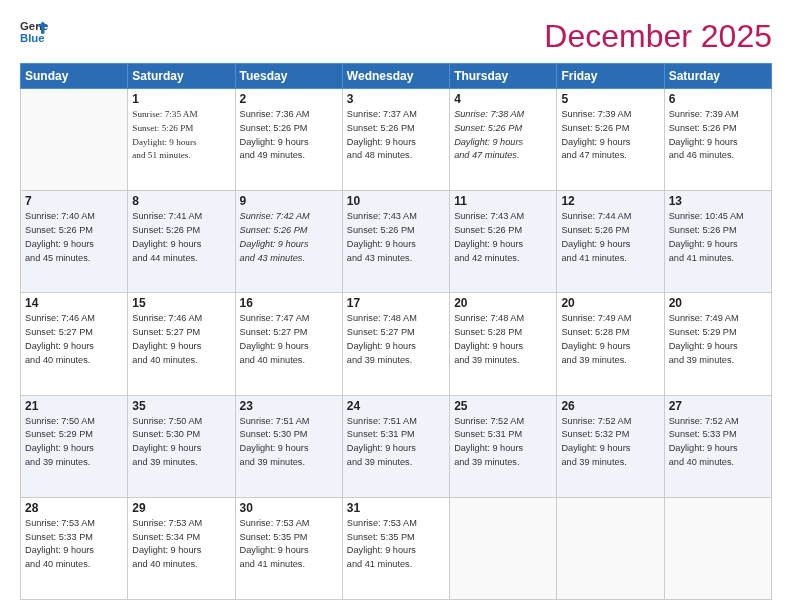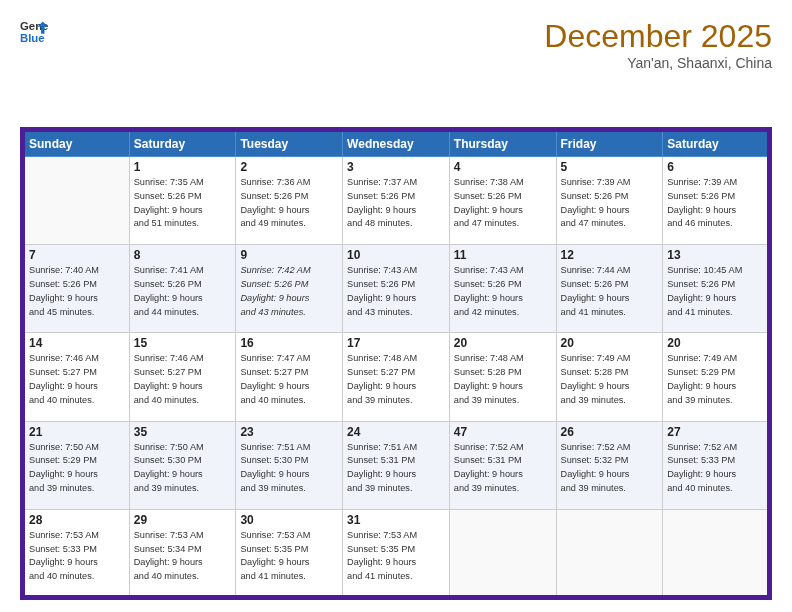--- a/index.html
+++ b/index.html
@@ -31,33 +31,32 @@
     .logo-icon {
       width: 28px;
       height: 28px;
     }
     .title-block {
       text-align: right;
     }
     .month-title {
       font-size: 32px;
       font-weight: normal;
-      color: #a16207;
+      color: #be185d;
     }
     .location {
       font-size: 14px;
       color: #555;
     }
     .calendar {
       flex: 1;
-      border: 5px solid #4c1d95;
+      border: 1px solid #4c1d95;
       border-collapse: collapse;
       width: 100%;
       table-layout: fixed;
-      margin-top: 48px;
     }
     .calendar th {
       background: #2a6db5;
       color: #fff;
       font-size: 12px;
       font-weight: bold;
       padding: 5px 4px;
       text-align: left;
       border: 1px solid #4a8fd5;
     }
@@ -95,63 +94,62 @@
   <div class="header">
     <div class="logo">
       <svg class="logo-icon" viewBox="0 0 32 32">
         <text x="0" y="14" font-size="13" font-weight="bold" fill="#333">General</text>
         <text x="0" y="27" font-size="13" font-weight="bold" fill="#1a6fc4">Blue</text>
         <polygon points="26,4 32,10 28,10 28,18 24,18 24,10 20,10" fill="#1a6fc4"></polygon>
       </svg>
     </div>
     <div class="title-block">
       <div class="month-title">December 2025</div>
-      <div class="location">Yan'an, Shaanxi, China</div>
     </div>
   </div>
 
   <table class="calendar">
     <thead>
       <tr>
       <th>Sunday</th>
           <th>Saturday</th>
           <th>Tuesday</th>
           <th>Wednesday</th>
           <th>Thursday</th>
           <th>Friday</th>
           <th>Saturday</th>
         </tr>
     </thead>
     <tbody id="calendar-body">
     <tr>
           <td class="empty"></td>
           <td>
             <span class="day-num">1</span>
-            <div class="day-info" style="white-space: pre-line;">Sunrise: 7:35 AM
+            <div class="day-info" style="white-space: pre-line; font-family: Liberation Serif, serif;">Sunrise: 7:35 AM
 Sunset: 5:26 PM
 Daylight: 9 hours
 and 51 minutes.</div>
           </td>
           <td>
             <span class="day-num">2</span>
             <div class="day-info" style="white-space: pre-line;">Sunrise: 7:36 AM
 Sunset: 5:26 PM
 Daylight: 9 hours
 and 49 minutes.</div>
           </td>
           <td>
             <span class="day-num">3</span>
             <div class="day-info" style="white-space: pre-line;">Sunrise: 7:37 AM
 Sunset: 5:26 PM
 Daylight: 9 hours
 and 48 minutes.</div>
           </td>
           <td>
             <span class="day-num">4</span>
-            <div class="day-info" style="white-space: pre-line;">Sunrise: 7:38 AM
+            <div class="day-info" style="white-space: pre-line; font-style: italic;">Sunrise: 7:38 AM
 Sunset: 5:26 PM
 Daylight: 9 hours
 and 47 minutes.</div>
           </td>
           <td>
             <span class="day-num">5</span>
             <div class="day-info" style="white-space: pre-line;">Sunrise: 7:39 AM
 Sunset: 5:26 PM
 Daylight: 9 hours
 and 47 minutes.</div>
@@ -289,21 +287,21 @@
 and 39 minutes.</div>
           </td>
           <td>
             <span class="day-num">24</span>
             <div class="day-info" style="white-space: pre-line;">Sunrise: 7:51 AM
 Sunset: 5:31 PM
 Daylight: 9 hours
 and 39 minutes.</div>
           </td>
           <td>
-            <span class="day-num">47</span>
+            <span class="day-num">25</span>
             <div class="day-info" style="white-space: pre-line;">Sunrise: 7:52 AM
 Sunset: 5:31 PM
 Daylight: 9 hours
 and 39 minutes.</div>
           </td>
           <td>
             <span class="day-num">26</span>
             <div class="day-info" style="white-space: pre-line;">Sunrise: 7:52 AM
 Sunset: 5:32 PM
 Daylight: 9 hours

